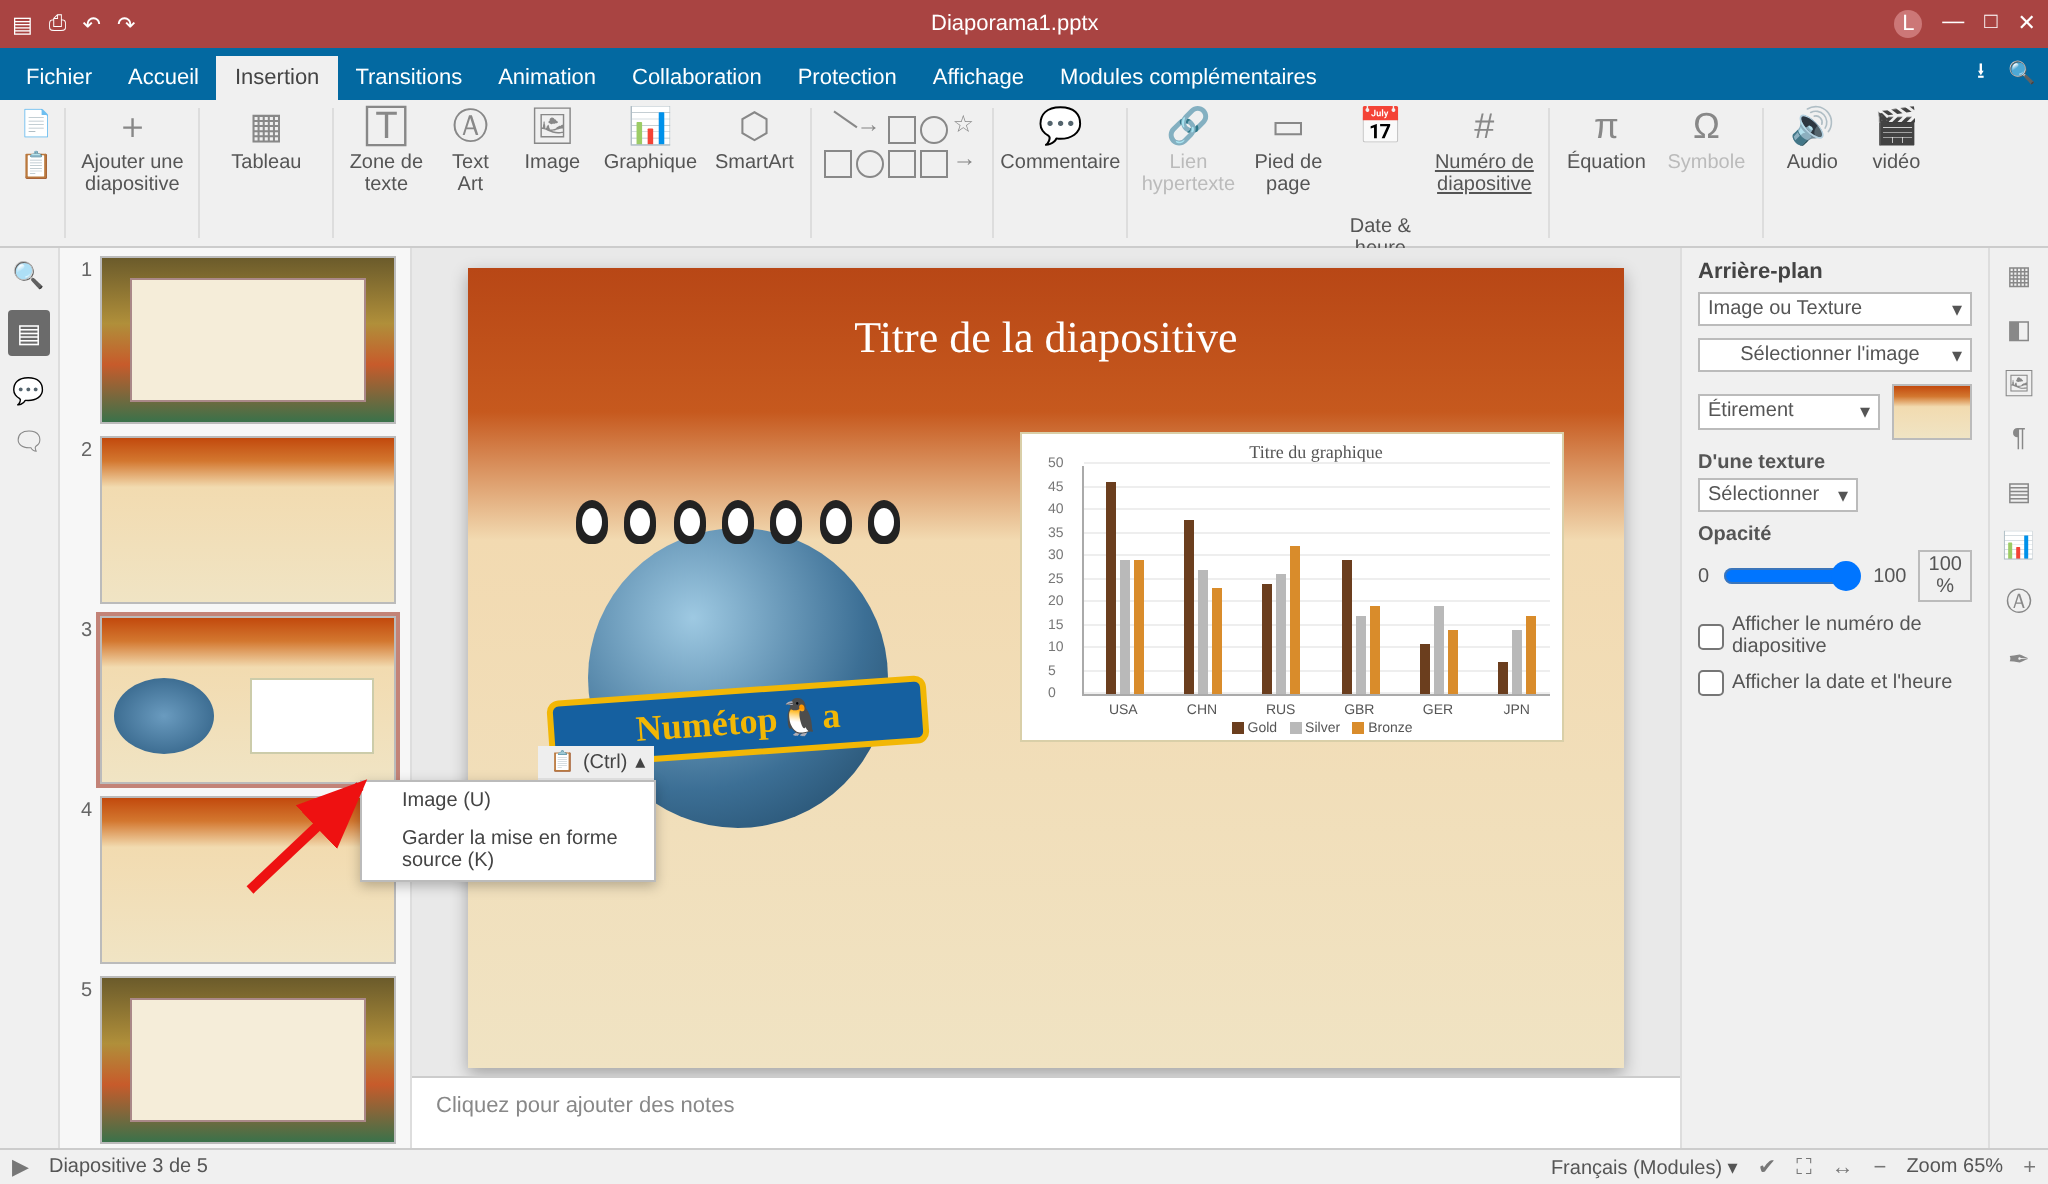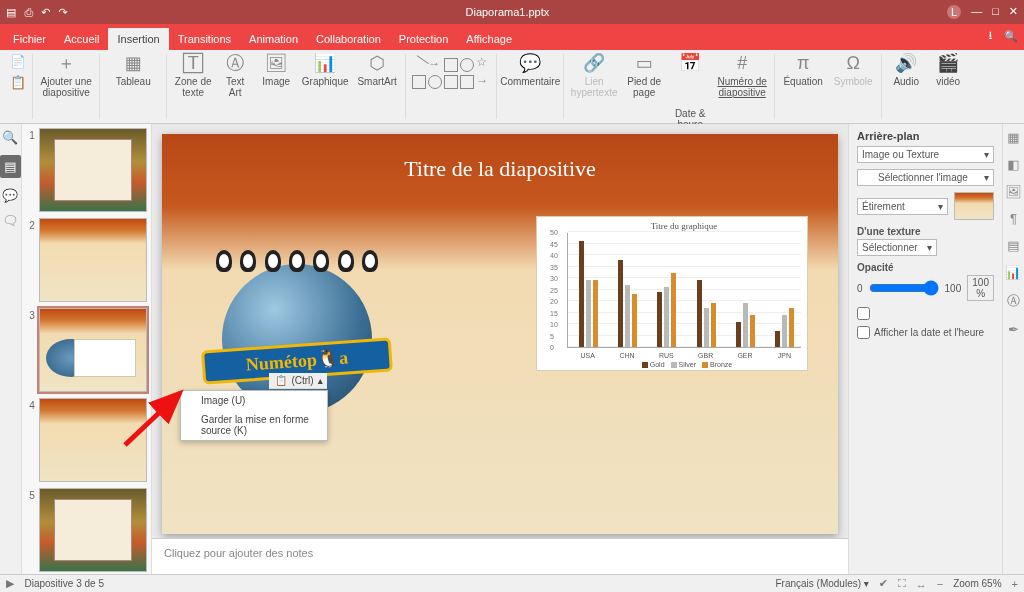--- a/index.html
+++ b/index.html
@@ -6,21 +6,21 @@
   body { width: 1024px; height: 592px; background: #f0f0f0; overflow: hidden; position: relative; }
 
   
   .titlebar { height: 24px; background: #a94442; display: flex; align-items: center; color: #fff; font-size: 11px; padding: 0 6px; }
   .titlebar .qat { display: flex; gap: 8px; }
   .titlebar .qat span { cursor: pointer; }
   .titlebar .title { flex: 1; text-align: center; }
   .titlebar .winbtns { display: flex; gap: 10px; }
 
   
-  .menubar { height: 26px; background: #ef4444; display: flex; align-items: flex-end; color: #fff; font-size: 11px; padding-left: 4px; padding-right: 6px; }
+  .menubar { height: 26px; background: #0369a1; display: flex; align-items: flex-end; color: #fff; font-size: 11px; padding-left: 4px; padding-right: 6px; }
   .menubar .tab { padding: 5px 9px; cursor: pointer; }
   .menubar .tab.active { background: #f0f0f0; color: #444; }
   .menubar .spacer { flex: 1; }
   .menubar .right-icons { display: flex; gap: 12px; align-items: center; padding-bottom: 4px; }
 
   
   .ribbon { height: 74px; background: #f0f0f0; border-bottom: 1px solid #ccc; display: flex; padding: 4px 4px; font-size: 10px; color: #555; }
   .ribbon .group { display: flex; flex-direction: column; align-items: center; justify-content: flex-start; padding: 0 6px; border-right: 1px solid #ddd; }
   .ribbon .group:last-child { border-right: none; }
   .ribbon .stackv { display: flex; flex-direction: column; gap: 6px; align-items: center; }
@@ -54,21 +54,21 @@
   .th-bk1 { position:absolute; inset:0; background: linear-gradient(#6b5b2b, #b08f3a 40%, #c75b2b 65%, #3a724a); }
   .th-bk1::after { content:""; position:absolute; left:14px; top:10px; right:14px; bottom:10px; background:#f5edd9; border:1px solid #a88; }
   .th-bk2 { position:absolute; inset:0; background: linear-gradient(#c2490d, #d3772f 14%, #f2dbb0 30%, #f0e4c4 100%); }
   .th-bk3 { position:absolute; inset:0; background: linear-gradient(#c2490d, #d3772f 14%, #f2dbb0 30%, #f0e4c4 100%); }
   .th-bk3 .mini-chart { position:absolute; right:10px; top:30px; width:62px; height:38px; background:#fff; border:1px solid #cca; }
   .th-bk3 .mini-logo { position:absolute; left:6px; top:30px; width:50px; height:38px; border-radius:50%; background: radial-gradient(#6a9bbf,#2b5b80); }
 
   
   .canvas-wrap { flex: 1; background: #e9e9e9; display: flex; flex-direction: column; }
   .canvas-scroll { flex: 1; overflow: hidden; display:flex; align-items:flex-start; justify-content:center; padding:10px 10px 0 10px; }
-  .slide { width: 676px; height: 400px; background: linear-gradient(#b84716 0%, #c6591e 18%, #f2dab1 34%, #f0e3c3 100%); box-shadow: 0 3px 8px rgba(0,0,0,.3); position:relative; }
+  .slide { width: 578px; height: 400px; background: linear-gradient(#b84716 0%, #c6591e 18%, #f2dab1 34%, #f0e3c3 100%); box-shadow: 0 3px 8px rgba(0,0,0,.3); position:relative; }
   .slide-title { position:absolute; top:22px; left:0; right:0; text-align:center; font-family: Georgia, serif; color:#fff; font-size:22px; }
   .slide .chartbox { position:absolute; right:30px; top:82px; width:272px; height:155px; background:#fff; border:1px solid #d9cfa8; padding:4px 6px 2px 30px;}
   .chartbox .ctitle { text-align:center; font-size:9px; font-family:Georgia,serif; color:#555; margin-bottom:2px; }
   .chartbox .plot { position:relative; height:115px; border-left:1px solid #aaa; border-bottom:1px solid #aaa; }
   .chartbox .ygrid { position:absolute; left:0; right:0; border-top:1px solid #eee; }
   .chartbox .catg { position:absolute; bottom:-12px; font-size:7px; color:#555; transform:translateX(-50%); }
   .chartbox .bar { position:absolute; bottom:0; width:5px; }
   .chartbox .legend { text-align:center; font-size:7px; color:#555; margin-top:13px; }
   .chartbox .legend span { display:inline-block; width:6px; height:6px; margin:0 2px 0 6px; vertical-align:middle; }
 
@@ -128,20 +128,21 @@
 
 <div class="menubar">
   <div class="tab">Fichier</div>
   <div class="tab">Accueil</div>
   <div class="tab active">Insertion</div>
   <div class="tab">Transitions</div>
   <div class="tab">Animation</div>
   <div class="tab">Collaboration</div>
   <div class="tab">Protection</div>
   <div class="tab">Affichage</div>
+  <div class="tab">Modules complémentaires</div>
   <div class="spacer"></div>
   <div class="right-icons">
     <span>⭳</span>
     <span>🔍</span>
   </div>
 </div>
 
 <div class="ribbon">
   <div class="group">
     <div class="stackv">
@@ -392,20 +393,21 @@
     <div class="fake-select" style="width:80px"><span>Sélectionner</span> <span style="float:right">▾</span></div>
     <div class="subhead">Opacité</div>
     <div class="row">
       <span>0</span>
       <input type="range" min="0" max="100" value="100" style="">
       <span>100</span>
       <span class="opv">100 %</span>
     </div>
     <label class="chk">
         <input type="checkbox" style=""> 
+        <span>Afficher le numéro de diapositive</span>
       </label>
     <label class="chk">
         <input type="checkbox" style=""> 
         <span>Afficher la date et l'heure</span>
       </label>
   </div>
 
   <div class="righttools">
     <span>▦</span>
     <span>◧</span>

